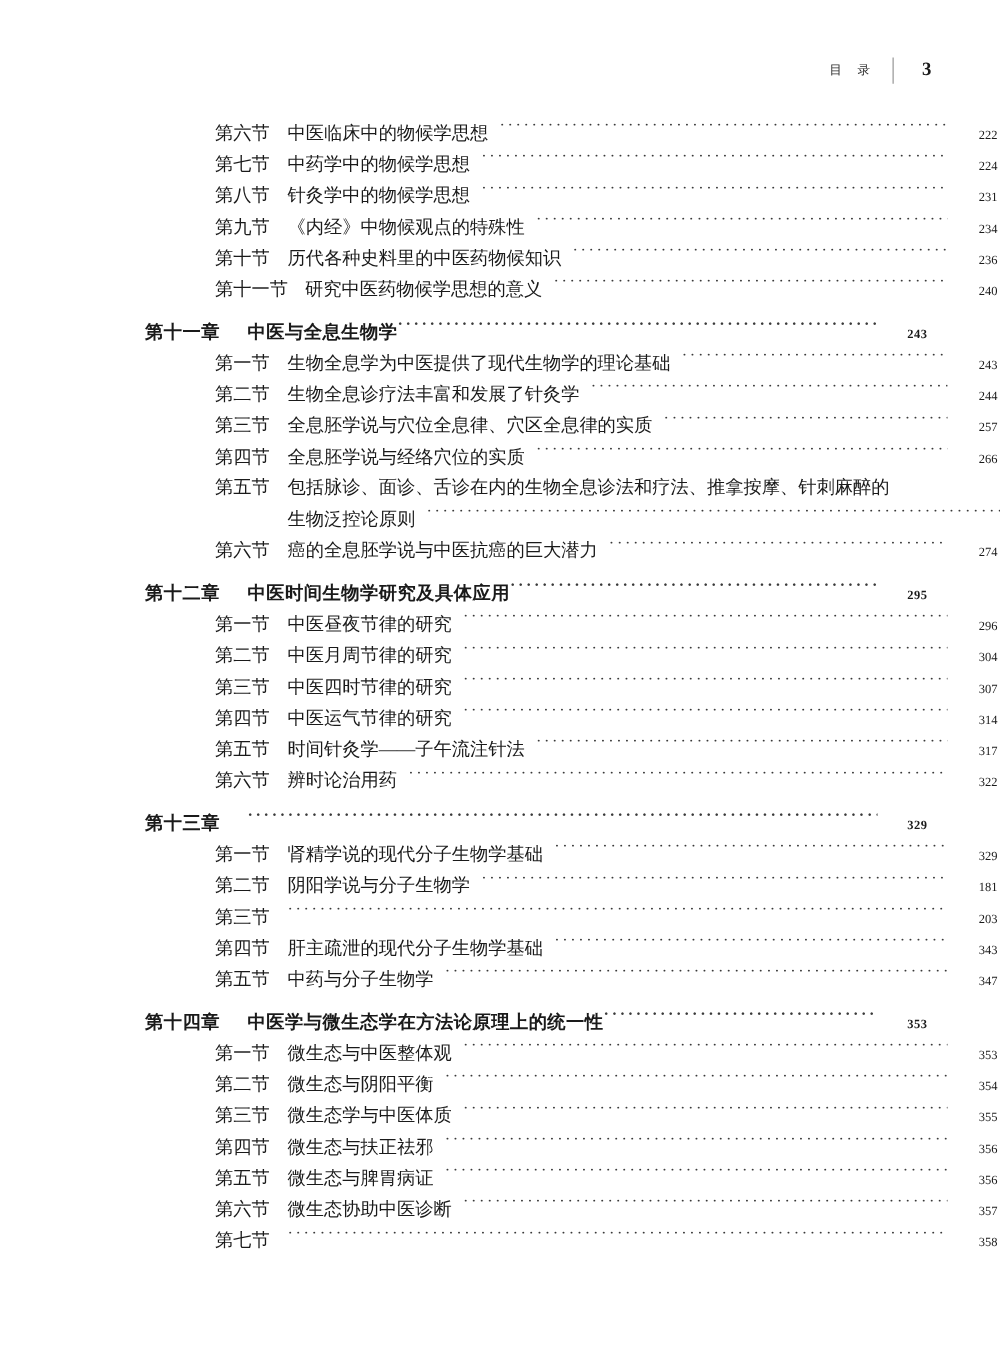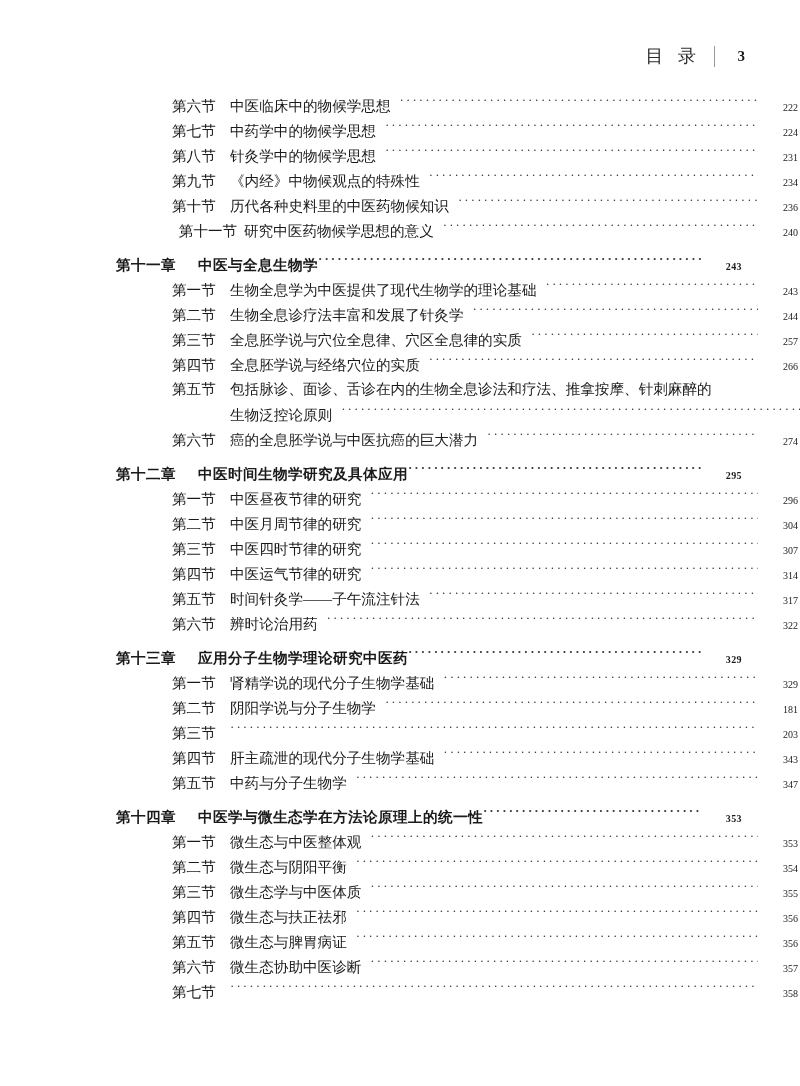--- a/index.html
+++ b/index.html
@@ -19,21 +19,21 @@
   
   .running-head {
     position: absolute;
     top: 44px;
     right: 55px;
     display: flex;
     align-items: center;
     height: 24px;
   }
   .rh-title {
-    font-size: 18px;
+    font-size: 10px;
     letter-spacing: 5px;
     color: #2b2b2b;
     padding-right: 13px;
     white-space: nowrap;
   }
   .rh-rule {
     width: 1px;
     height: 21px;
     background: #9a9a9a;
   }
@@ -81,21 +81,20 @@
   
   .row.section {
     padding-left: 56px;
   }
   .row.section .num {
     flex: 0 0 auto;
     width: 58px;
   }
   .row.section.wide .num {
     width: 72px;
-    text-align: center;
   }
   .row.section .title {
     flex: 0 0 auto;
     padding-right: 9px;
   }
 
   
   .row.cont {
     padding-left: 114px;
   }
@@ -260,21 +259,20 @@
       <span class="page">317</span>
     </div>
     <div class="row section">
       <span class="num">第六节</span>
       <span class="title">辨时论治用药</span>
       <span class="lead"></span>
       <span class="page">322</span>
     </div>
     <div class="row chapter">
       <span class="num">第十三章</span>
-      <span class="title">应用分子生物学理论研究中医药</span>
       <span class="lead"></span>
       <span class="page">329</span>
     </div>
     <div class="row section">
       <span class="num">第一节</span>
       <span class="title">肾精学说的现代分子生物学基础</span>
       <span class="lead"></span>
       <span class="page">329</span>
     </div>
     <div class="row section">

